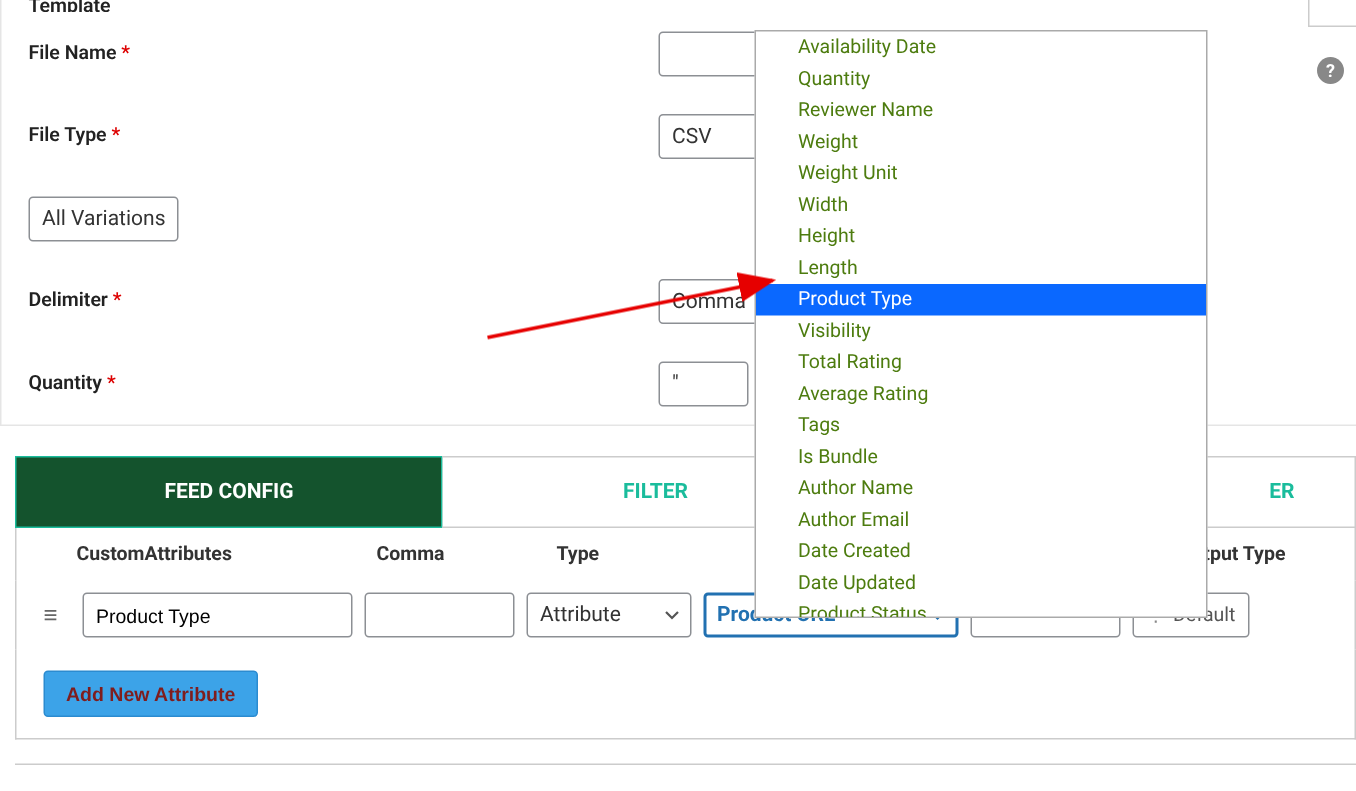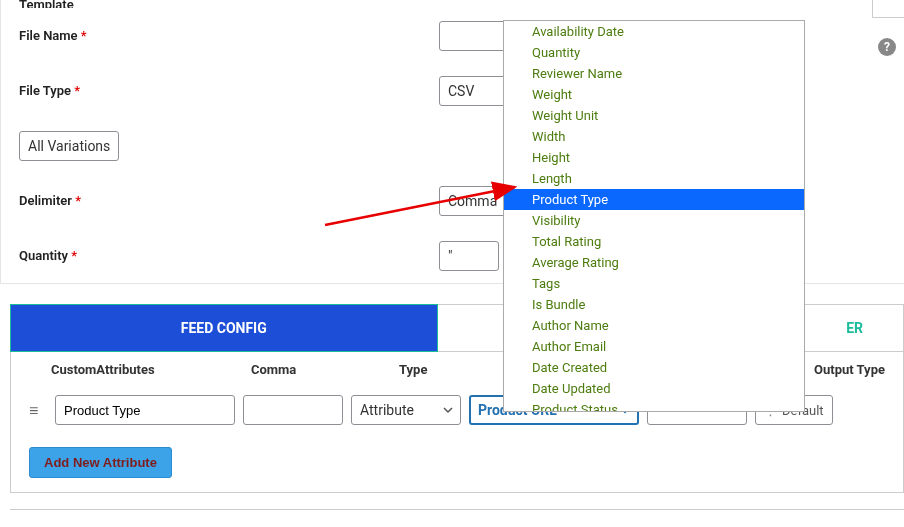--- a/index.html
+++ b/index.html
@@ -57,38 +57,38 @@
       font-weight: 700;
       font-size: 14px;
       border: 1px solid #ccc;
       border-left: none;
       cursor: pointer;
       background: #fff;
       color: #1abc9c;
     }
     .tab:first-child { border-left: 1px solid #ccc; }
     .tab.active {
-      background: #1d4ed8;
+      background: #14532d;
       color: #fff;
       border-color: #1abc9c;
     }
 
     .grid-header {
       display: flex;
       align-items: center;
       padding: 10px 18px 10px 40px;
       border-left: 1px solid #ccc;
       border-right: 1px solid #ccc;
       font-weight: 700;
       font-size: 13px;
       justify-content: space-between;
     }
     .col-custom { width: 200px; }
     .col-prefix { width: 120px; }
-    .col-type { width: 130px; margin-left: 28px; }
+    .col-type { width: 130px; }
     .col-attr { width: 185px; }
     .col-suffix { width: 100px; }
     .col-output { flex: 1; }
 
     .grid-row {
       display: flex;
       align-items: center;
       padding: 8px 18px;
       border-left: 1px solid #ccc;
       border-right: 1px solid #ccc;
@@ -306,20 +306,23 @@
       <div class="fake-select" style="width:60px">
         <span>"</span>
       </div>
     </div>
   </div>
 </div>
 
 <div class="tabs" style="margin-left:10px;">
   <div class="tab active">
     <span>FEED CONFIG</span>
+  </div>
+  <div class="tab">
+    <span>FILTER</span>
   </div>
   <div class="tab" style="justify-content:flex-end;padding-right:40px;">
     <span>ER</span>
   </div>
 </div>
 
 <div class="grid-header" style="margin-left:10px;">
   <div class="col-custom">CustomAttributes</div>
   <div class="col-prefix">Comma</div>
   <div class="col-type">Type</div>

